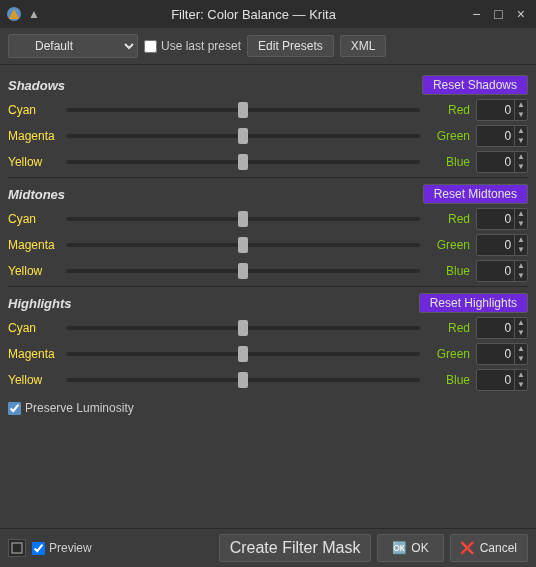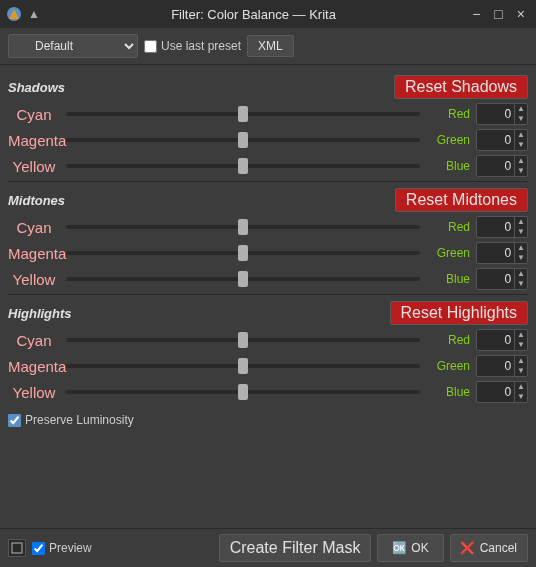--- a/index.html
+++ b/index.html
@@ -105,39 +105,39 @@
       margin-bottom: 4px;
       margin-top: 6px;
     }
     .section-title {
       font-style: italic;
       font-weight: bold;
       font-size: 13px;
       color: #e0e0e0;
     }
     .reset-btn {
-      background: #b91c1c;
+      background: #6d28d9;
       border: 1px solid #5a5a5a;
       color: #e0e0e0;
       padding: 2px 10px;
-      font-size: 16px;
+      font-size: 12px;
       border-radius: 2px;
       cursor: pointer;
     }
     .slider-row {
       display: flex;
       align-items: center;
       margin-bottom: 4px;
       gap: 6px;
     }
     .slider-label {
       width: 52px;
-      text-align: center;
-      font-size: 15px;
-      color: #fca5a5;
+      text-align: left;
+      font-size: 12px;
+      color: #fde047;
       flex-shrink: 0;
     }
     .slider-container {
       flex: 1;
       position: relative;
       height: 16px;
       display: flex;
       align-items: center;
     }
     input[type="range"] {
@@ -306,20 +306,21 @@
 </div>
 
 <div class="toolbar">
   <select class="preset-dropdown">
     <option>Default</option>
   </select>
   <label class="checkbox-label">
     <input type="checkbox" style="">
     <span>Use last preset</span>
   </label>
+  <button class="toolbar-btn">Edit Presets</button>
   <button class="toolbar-btn">XML</button>
 </div>
 
 <div class="main-content">
 
   <div class="section">
     <div class="section-header">
       <span class="section-title">Shadows</span>
       <button class="reset-btn">Reset Shadows</button>
     </div>

